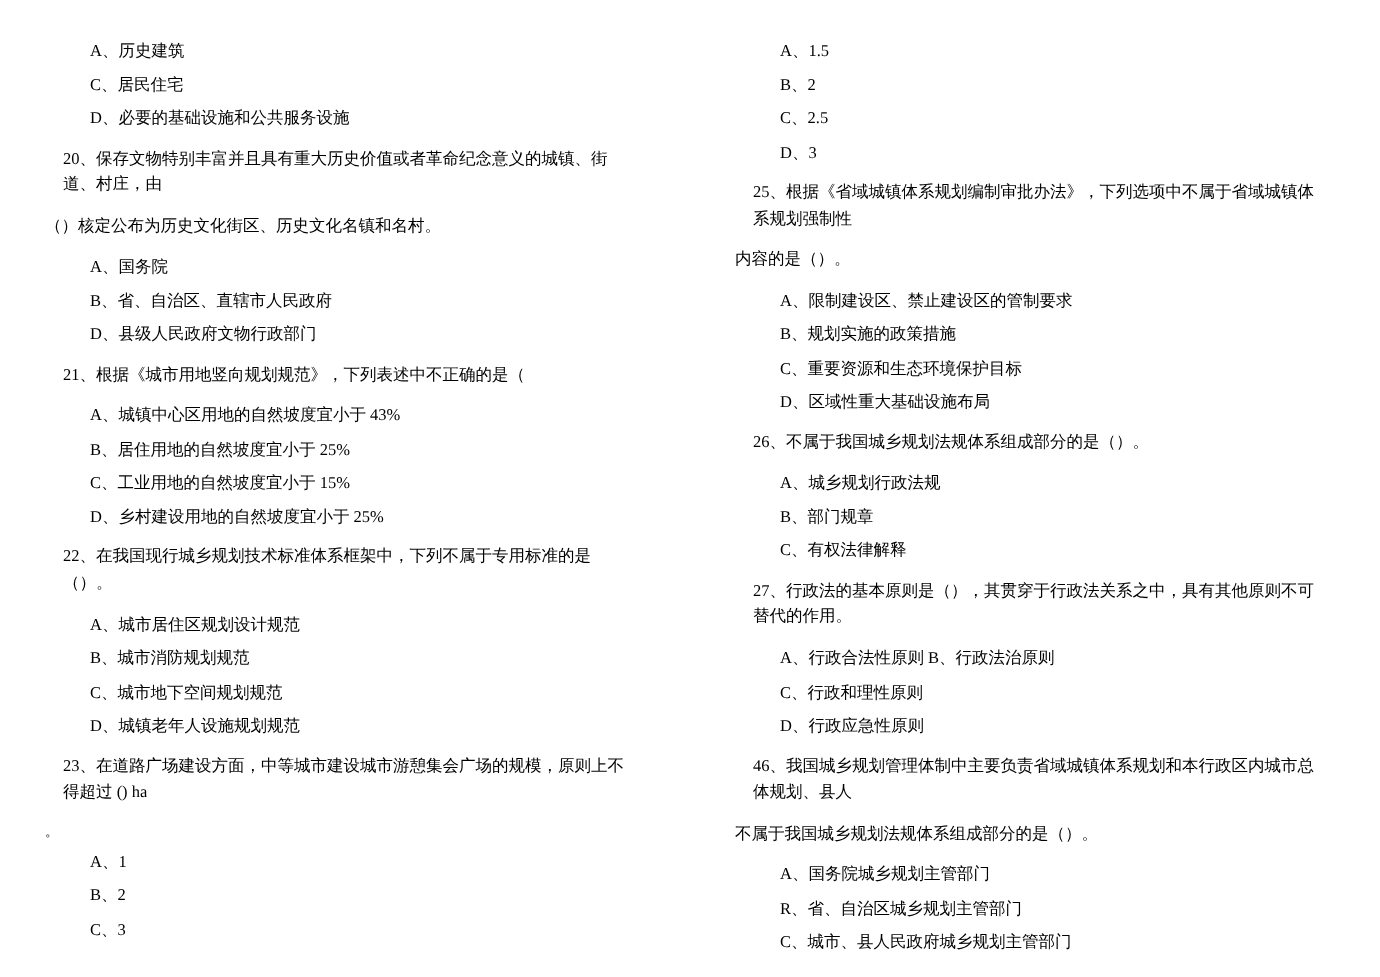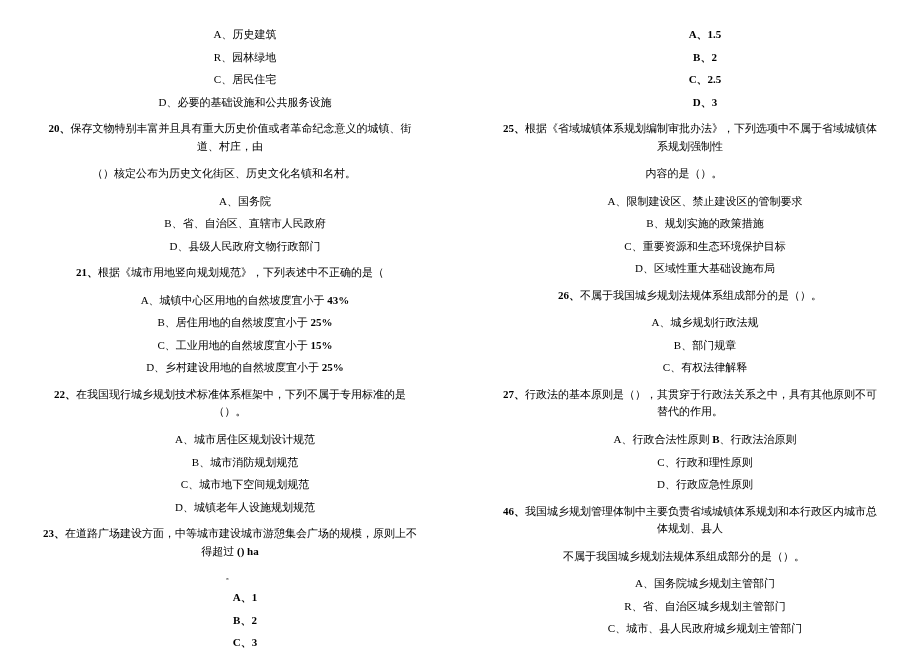--- a/index.html
+++ b/index.html
@@ -12,43 +12,41 @@
       font-size: 11px;
       background: #ffffff;
       width: 920px;
       height: 651px;
       display: flex;
       color: #000000;
     }
     .column {
       width: 50%;
       padding: 20px 30px;
-      text-align: center;
     }
     .option {
       margin: 6px 0 6px 30px;
       line-height: 1.5;
     }
     .question {
       margin: 10px 12px;
       line-height: 1.6;
     }
     .question-indent {
       margin-left: 0px;
     }
     .bold {
-      font-weight: bold;
+      font-weight: normal;
     }
   </style>
 </head>
 <body>
 
 <div class="column">
   <div class="option">A、历史建筑</div>
-  <div class="option">R、园林绿地</div>
   <div class="option">C、居民住宅</div>
   <div class="option">D、必要的基础设施和公共服务设施</div>
 
   <div class="question">
     <span class="bold">20、</span><span>保存文物特别丰富并且具有重大历史价值或者革命纪念意义的城镇、街道、村庄，由</span>
   </div>
   <div class="question question-indent">（）核定公布为历史文化街区、历史文化名镇和名村。</div>
   <div class="option">A、国务院</div>
   <div class="option">B、省、自治区、直辖市人民政府</div>
   <div class="option">D、县级人民政府文物行政部门</div>

